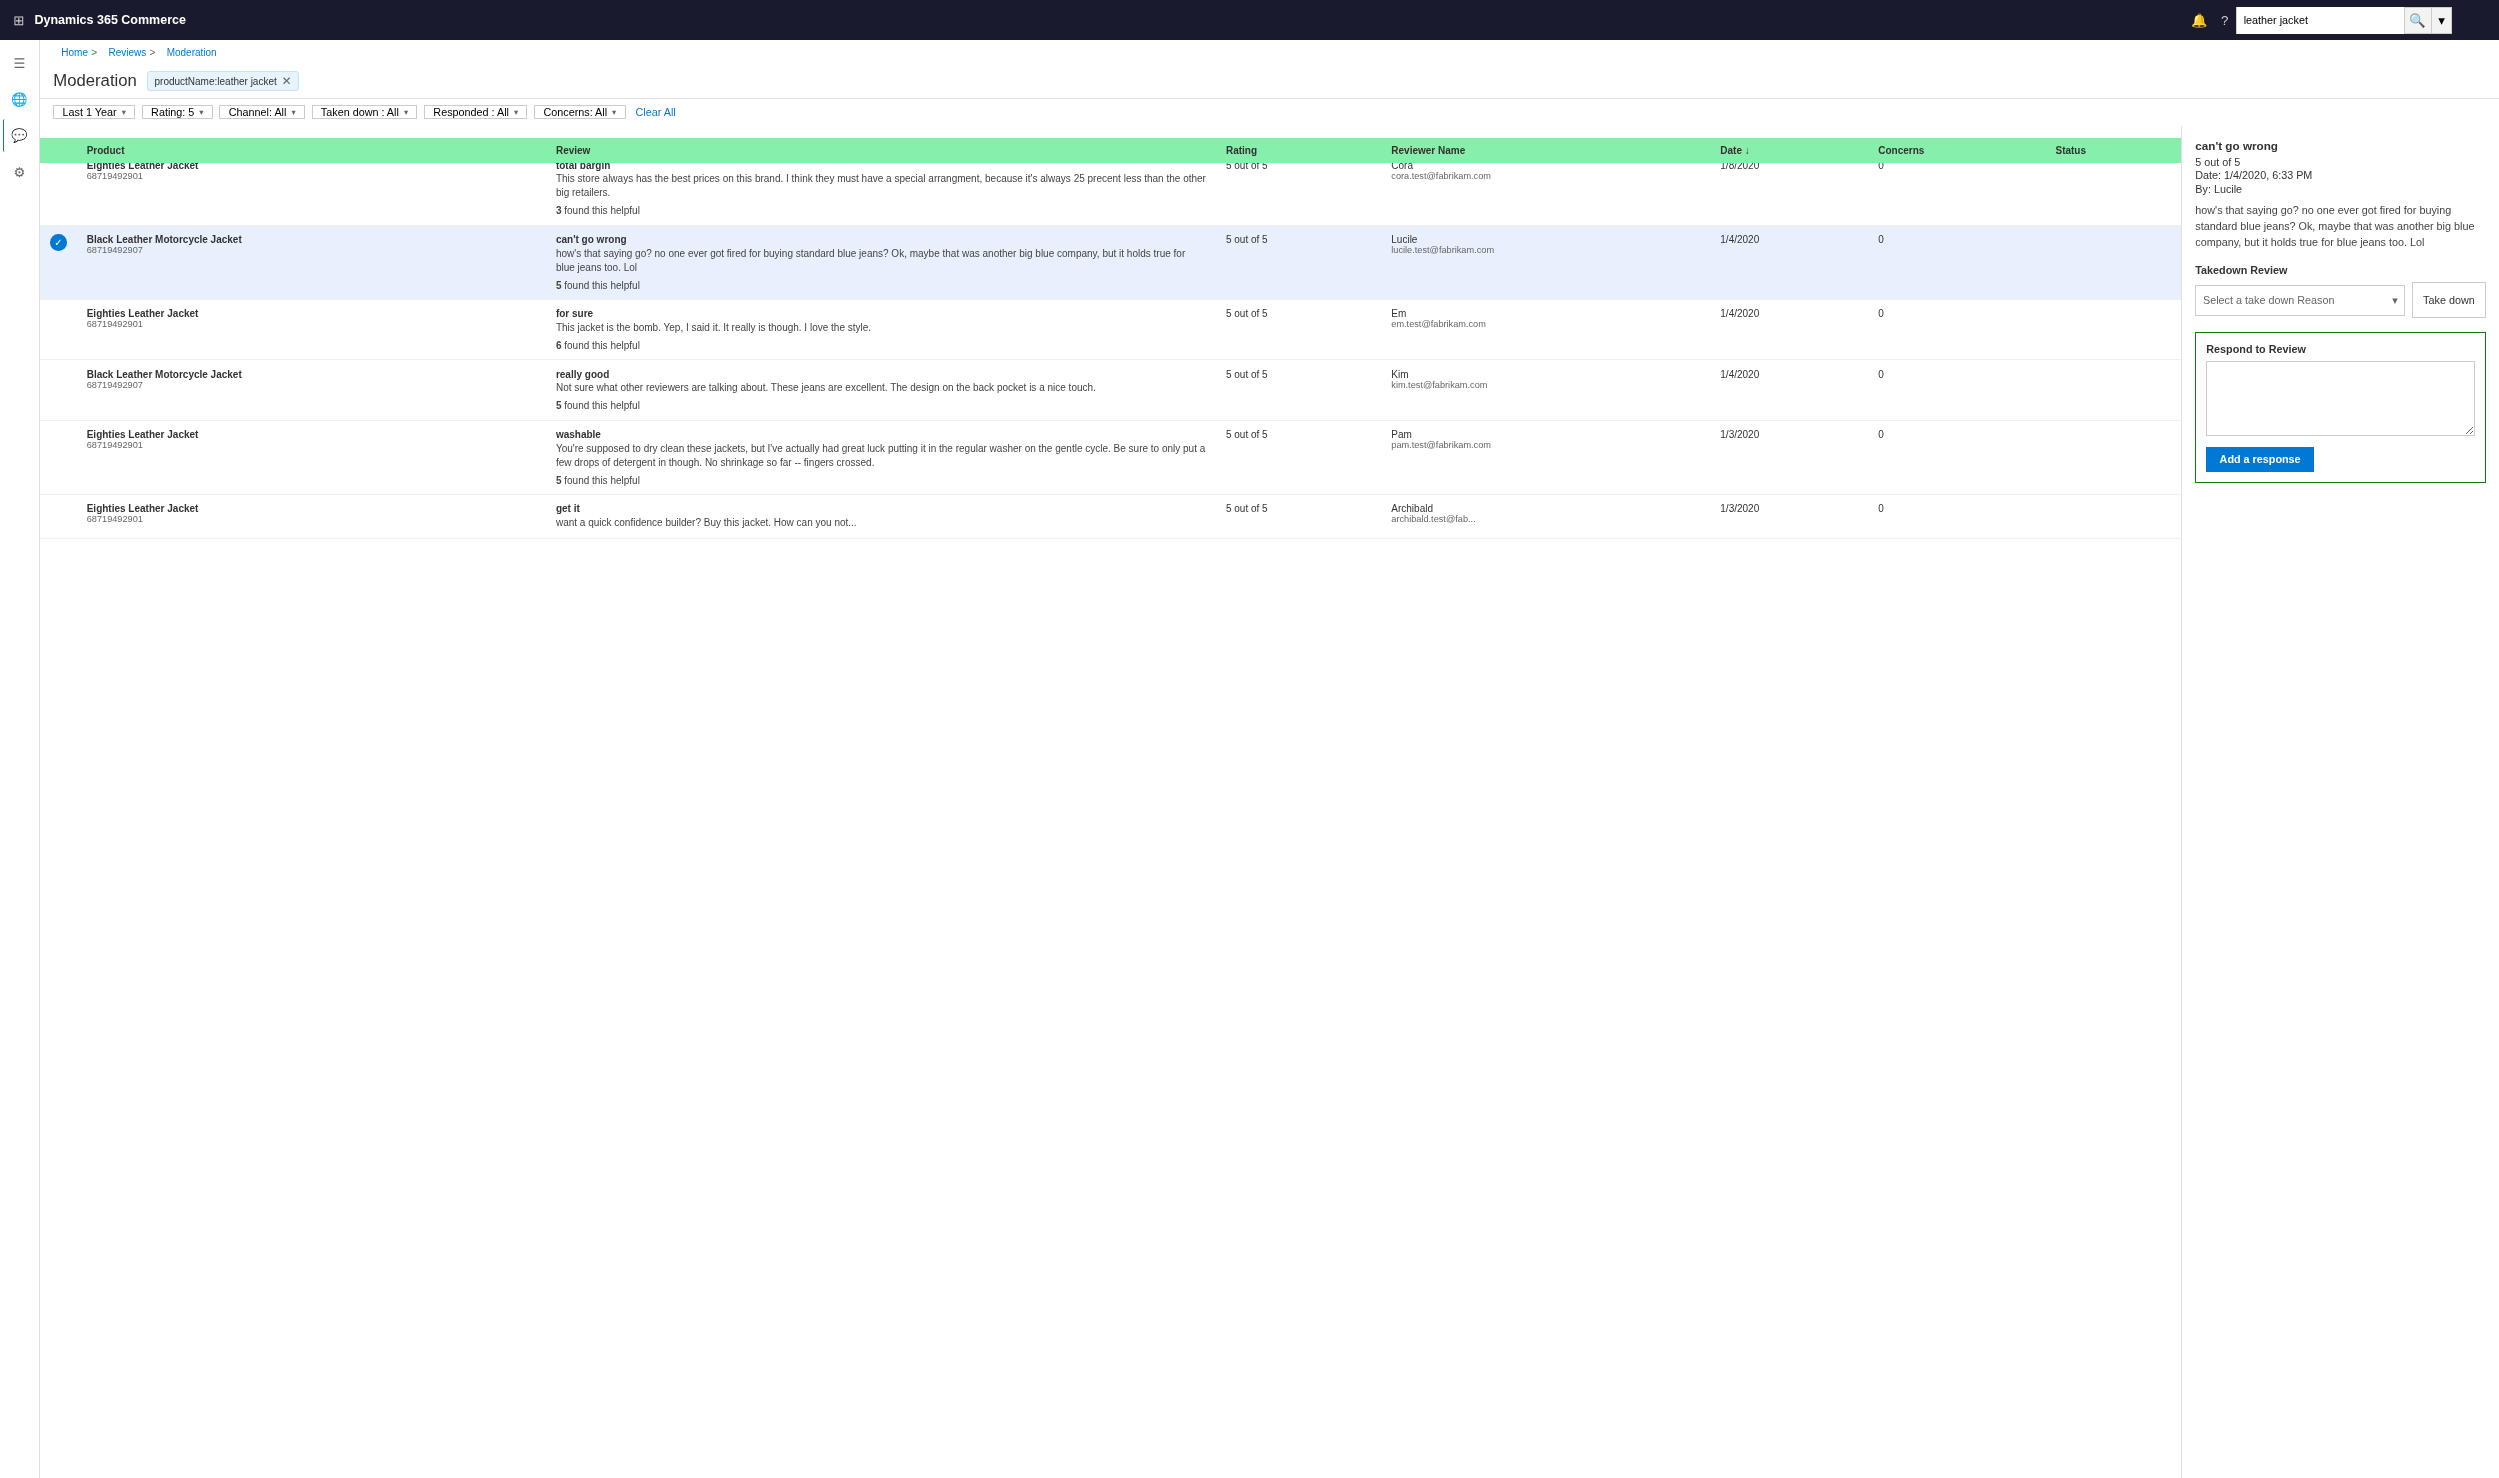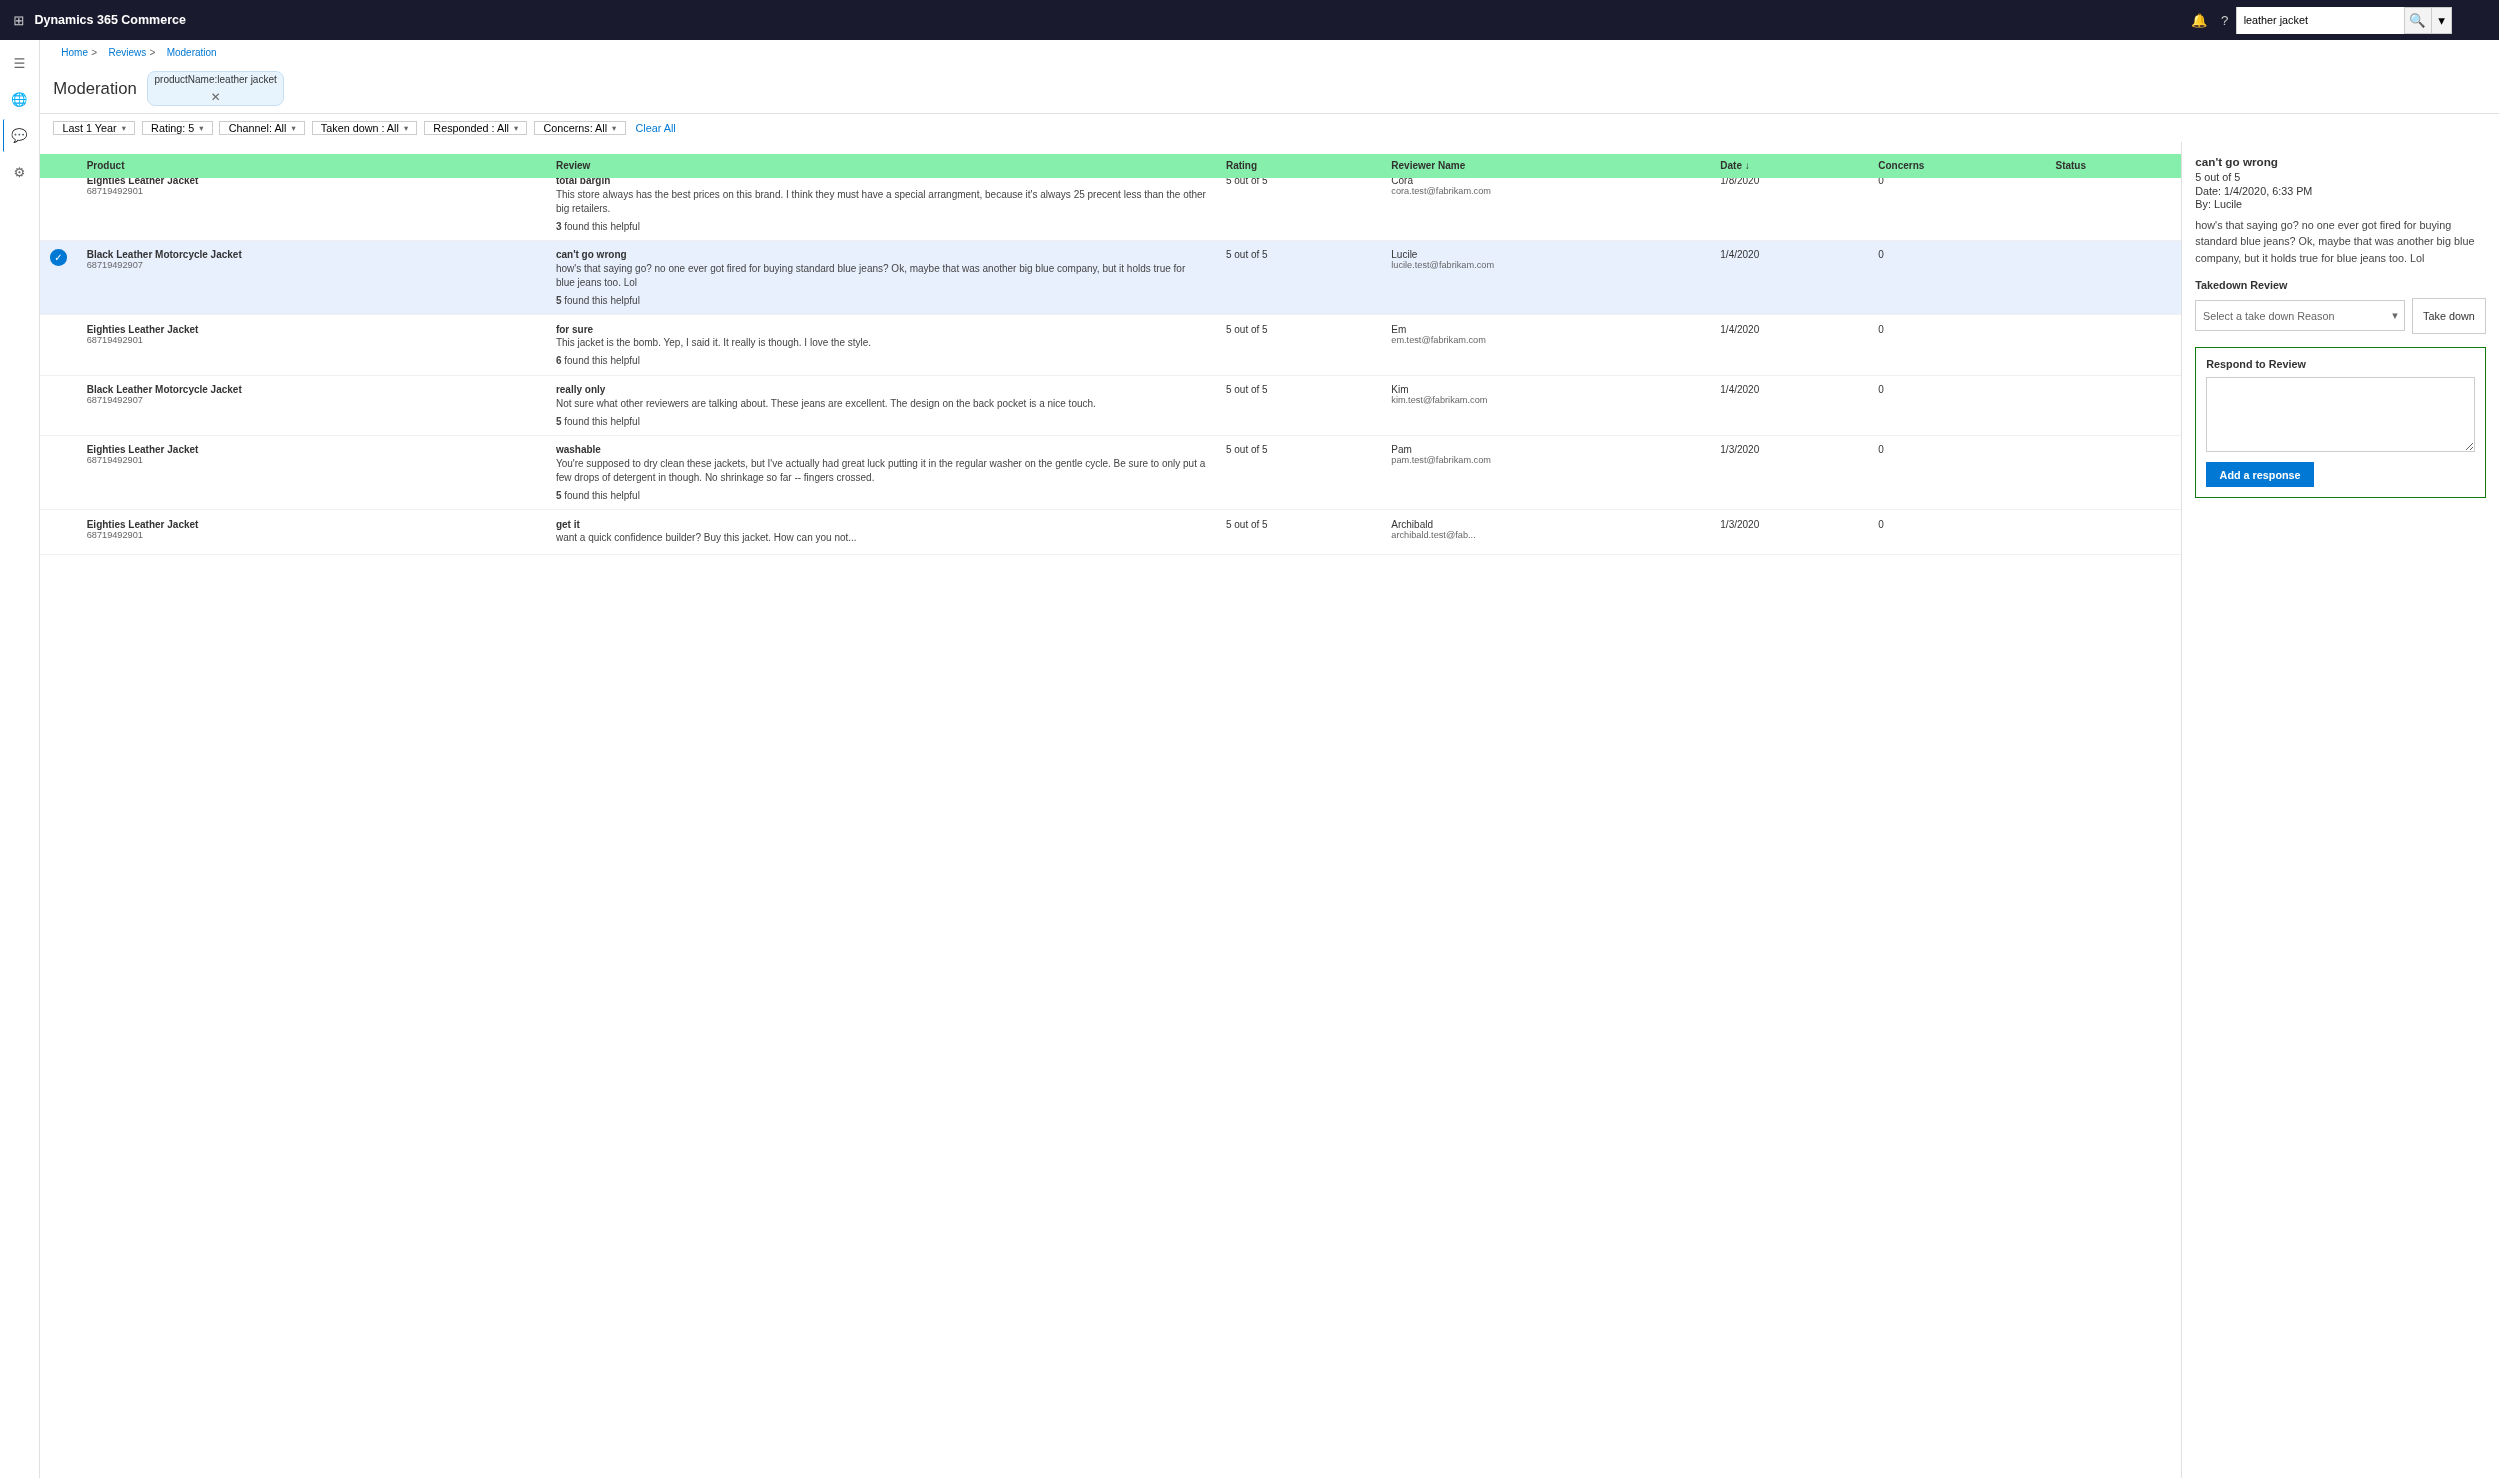--- a/index.html
+++ b/index.html
@@ -85,22 +85,22 @@
     .page-header {
       padding: 6.7px 13.3px;
       display: flex;
       align-items: center;
       gap: 10px;
     }
     .page-title { font-size: 16.7px; font-weight: 400; color: #323130; }
     .filter-tag {
       display: flex; align-items: center;
       background: #e8f4fd; border: 0.8px solid #c8e0f4;
-      padding: 1.7px 6.7px; border-radius: 8px;
-      font-size: 10px; gap: 5px; flex-direction: column;
+      padding: 1.7px 6.7px; border-radius: 3px;
+      font-size: 10px; gap: 5px;
     }
     .filter-tag .close-x { cursor: pointer; color: #666; font-size: 11.7px; }
 
     
     .filter-bar {
       padding: 6.7px 13.3px;
       display: flex;
       align-items: center;
       gap: 6.7px;
       flex-wrap: wrap;
@@ -366,21 +366,21 @@
                 <td>0</td>
                 <td></td>
               </tr>
               <tr>
                 <td class="td-check"></td>
                 <td>
                   <div class="product-name">Black Leather Motorcycle Jacket</div>
                   <div class="product-id">68719492907</div>
                 </td>
                 <td style="max-width: 250px;">
-                  <div class="review-title">really only</div>
+                  <div class="review-title">really good</div>
                   <div class="review-text">Not sure what other reviewers are talking about. These jeans are excellent. The design on the back pocket is a nice touch.</div>
                   <div class="helpful-text"><strong>5</strong> found this helpful</div>
                 </td>
                 <td>5 out of 5</td>
                 <td>
                   <div>Kim</div>
                   <div class="reviewer-email">kim.test@fabrikam.com</div>
                 </td>
                 <td>1/4/2020</td>
                 <td>0</td>

